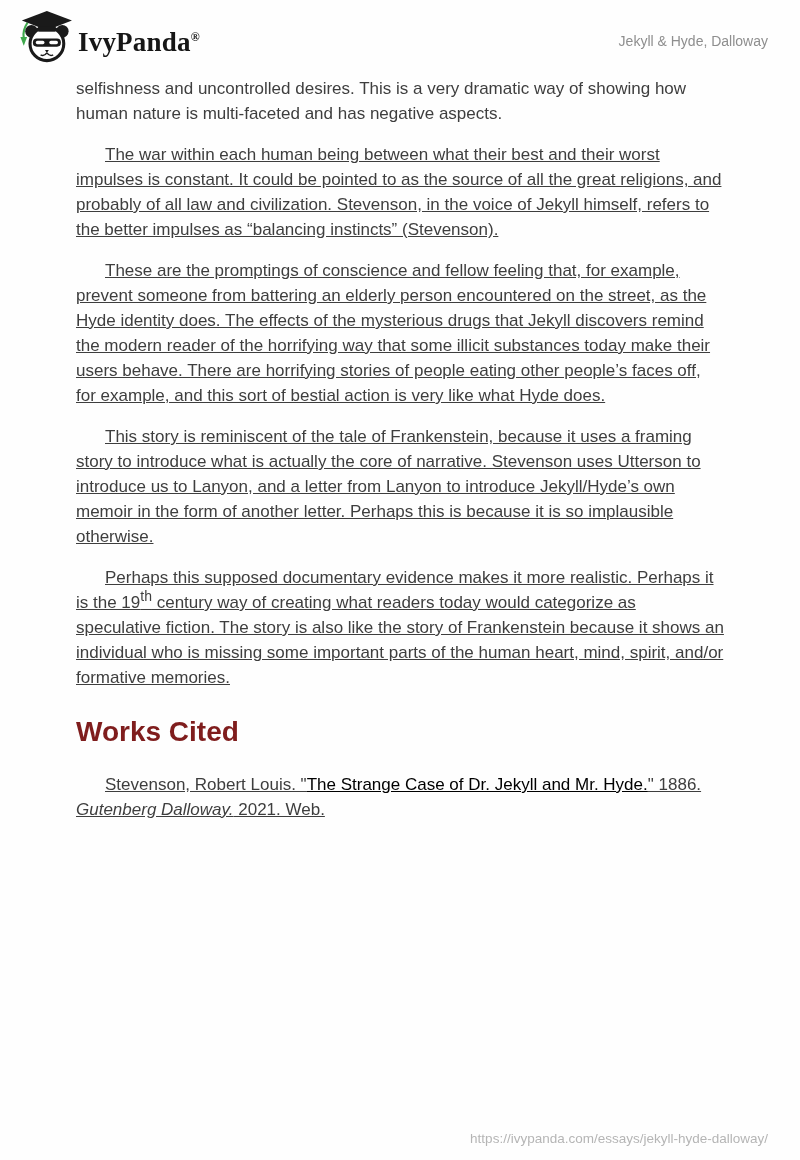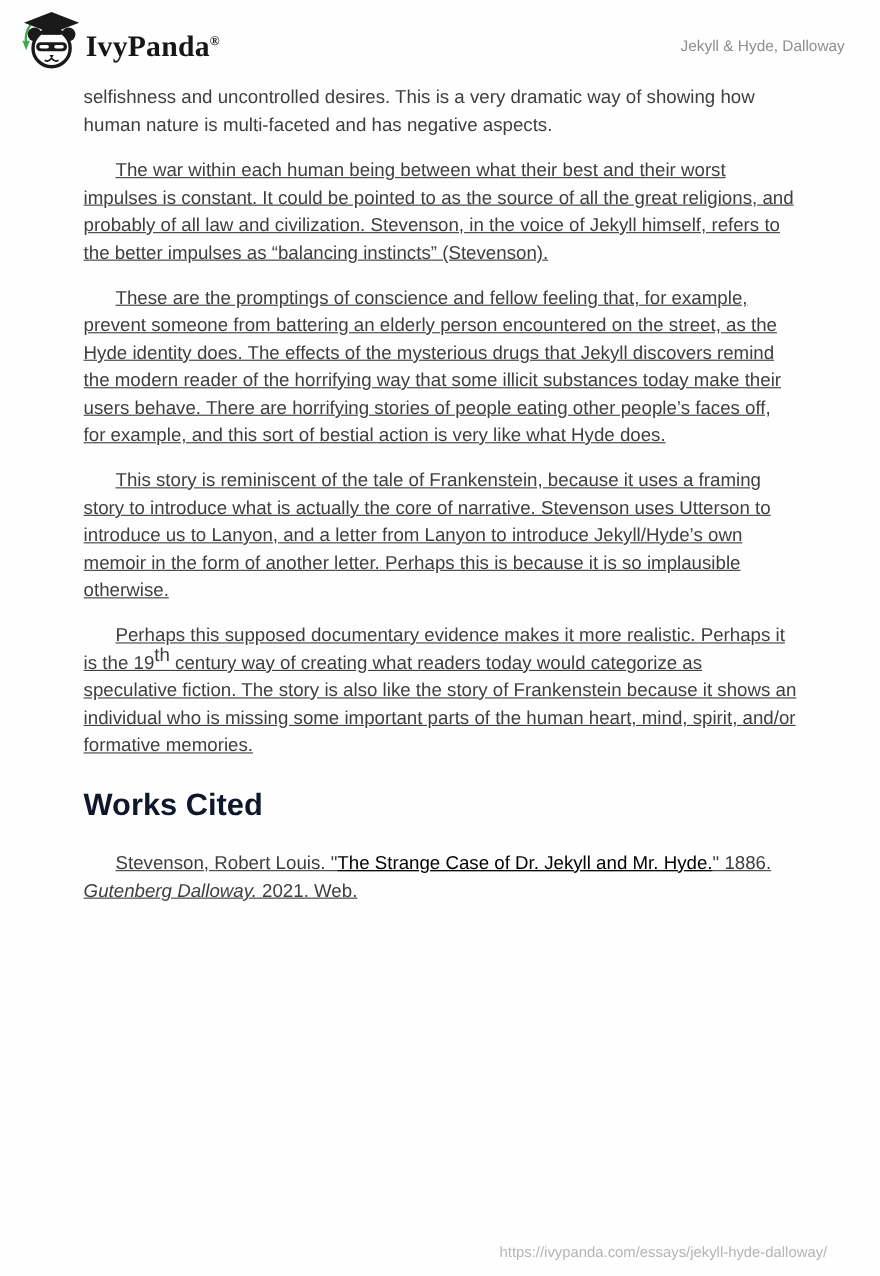--- a/index.html
+++ b/index.html
@@ -41,40 +41,40 @@
 
   
   .article { padding: 10px 76px 0 76px; }
   .article p {
     margin: 0 0 16px 0;
     font-size: 17px;
     line-height: 25px;
     color: #3e3e3e;
   }
   .article p.indent { text-indent: 29px; text-decoration: underline; }
-  .article sup { font-size: 17px; line-height: 0; vertical-align: super; }
+  .article sup { font-size: 14px; line-height: 0; vertical-align: super; }
 
   h1.works-cited {
     font-size: 28px;
     font-weight: bold;
-    color: #0f172a;
+    color: #7f1d1d;
     margin: 26px 0 24px 0;
     font-family: "Liberation Sans", "DejaVu Sans", sans-serif;
   }
   .citation a {
     color: #000000;
     text-decoration: underline;
     cursor: pointer;
   }
   .citation i { font-style: italic; }
 
   
   .footer-url {
     position: absolute;
-    right: 48px;
+    right: 32px;
     bottom: 14px;
     font-size: 13.5px;
     color: #b5b5b5;
   }
 </style>
 </head>
 <body>
 
 <div class="page">
 

